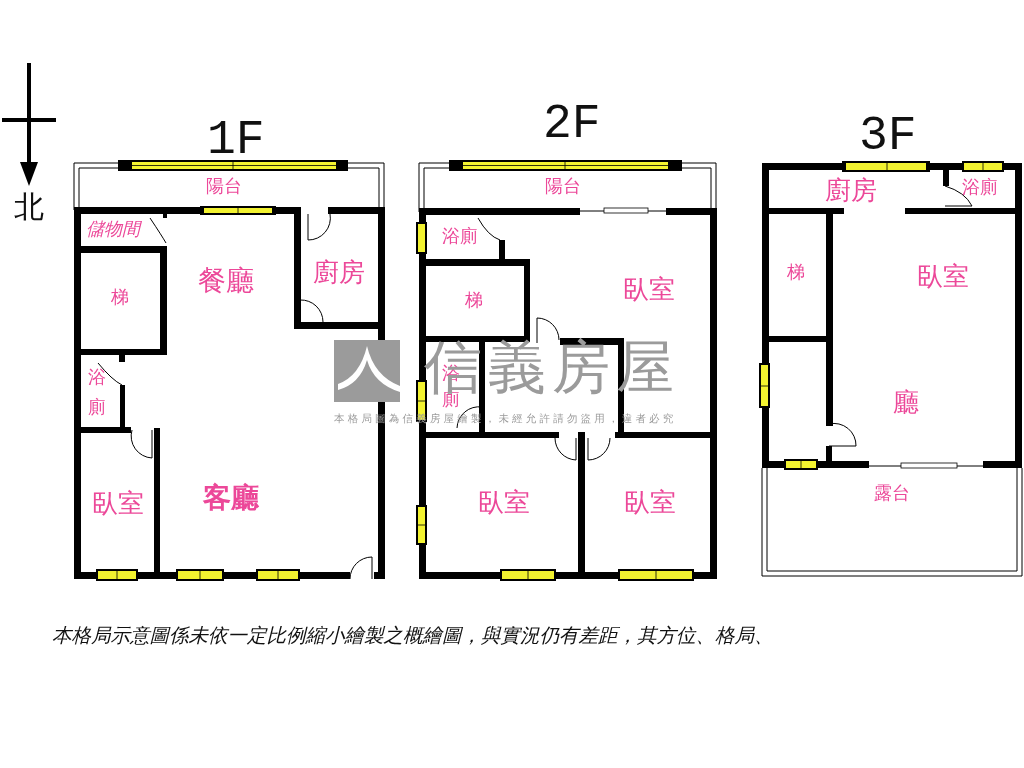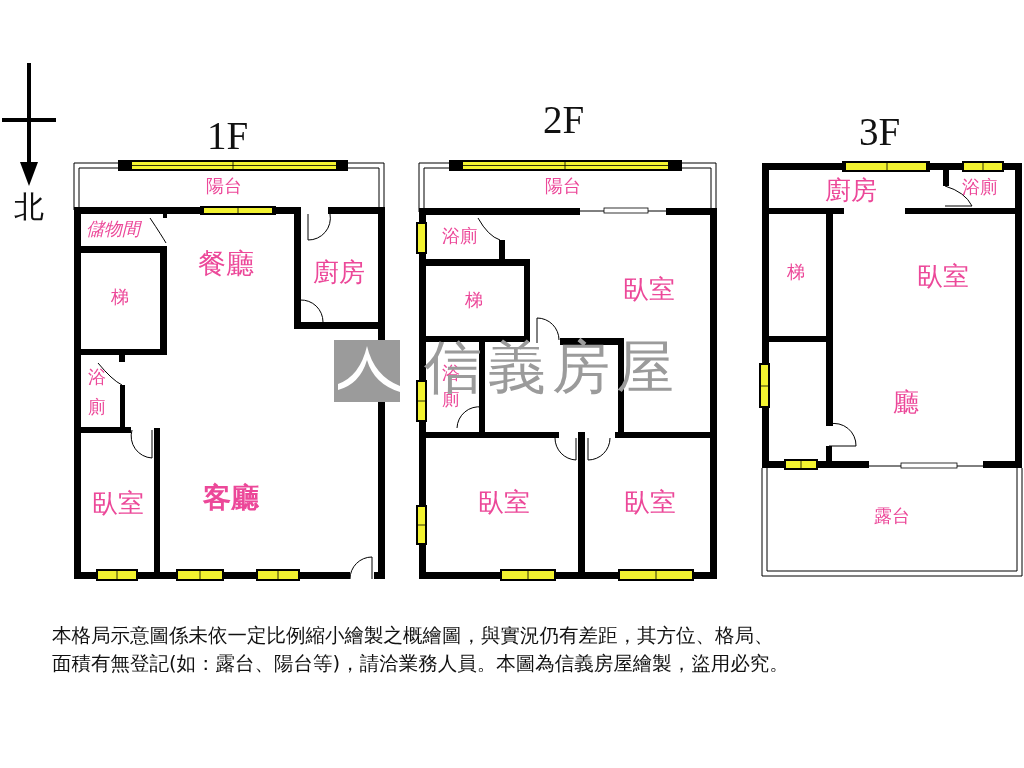--- a/index.html
+++ b/index.html
@@ -1,28 +1,28 @@
 <!DOCTYPE html>
 <html><head>
 <meta charset="utf-8">
 <style>
   html, body { margin:0; padding:0; background:#ffffff; }
   body { width:1024px; height:768px; position:relative; overflow:hidden; font-family:"DejaVu Sans", sans-serif; }
   .plan { position:absolute; left:0; top:0; width:1024px; height:768px; }
   .lbl { position:absolute; color:#ec4899; white-space:nowrap; font-family:"DejaVu Sans", sans-serif; line-height:1; }
-  .floor-title { position:absolute; font-family:Liberation Serif, serif; font-size:39px; color:#111; line-height:1; }
+  .floor-title { position:absolute; font-family:Liberation Mono, monospace; font-size:48px; color:#111; line-height:1; }
   .room-lg { font-size:28px; }
   .room-md { font-size:26px; }
   .room-sm { font-size:18px; }
   .watermark { position:absolute; left:334px; top:338px; width:360px; height:90px; }
   .wm-logo { position:absolute; left:0; top:2px; width:66px; height:62px; background:#9b9b9b; }
   .wm-text { position:absolute; left:90px; top:0px; font-size:58px; color:#9b9b9b; letter-spacing:6px; line-height:1; }
   .wm-sub { position:absolute; left:0; top:74px; font-size:10.5px; color:#9b9b9b; letter-spacing:3.2px; }
   .disclaimer { position:absolute; left:52px; top:622px; width:930px; font-size:19.5px; line-height:28px; color:#111; }
-  .disclaimer div { white-space:nowrap; }
+  .disclaimer div { white-space:nowrap;font-style:italic; }
   .north { position:absolute; left:0; top:60px; width:60px; height:170px; }
   .north-lbl { position:absolute; left:14px; top:192px; font-size:30px; color:#111; }
 </style>
 </head>
 <body>
 
 <div class="north">
   <svg width="60" height="140">
     <line x1="29" y1="3" x2="29" y2="110" stroke="#000" stroke-width="4"></line>
     <line x1="2" y1="60" x2="56" y2="60" stroke="#000" stroke-width="4"></line>
@@ -190,21 +190,21 @@
     <path d="M767,468 L767,571 L1017,571 L1017,468" fill="none" stroke="#000" stroke-width="1"></path>
   </g>
 </svg>
 
 <div class="floor-title" style="left:207px;top:116px;">1F</div>
 <div class="floor-title" style="left:543px;top:100px;">2F</div>
 <div class="floor-title" style="left:859px;top:112px;">3F</div>
 
 <div class="lbl room-sm" style="left:206px;top:177px;">陽台</div>
 <div class="lbl room-sm" style="left:86px;top:220px;font-style:italic;">儲物間</div>
-<div class="lbl room-lg" style="left:198px;top:250px;">餐廳</div>
+<div class="lbl room-lg" style="left:198px;top:267px;">餐廳</div>
 <div class="lbl room-md" style="left:313px;top:259px;">廚房</div>
 <div class="lbl room-sm" style="left:111px;top:288px;">梯</div>
 <div class="lbl room-sm" style="left:88px;top:368px;">浴</div>
 <div class="lbl room-sm" style="left:88px;top:398px;">廁</div>
 <div class="lbl room-md" style="left:92px;top:490px;">臥室</div>
 <div class="lbl room-lg" style="left:203px;top:484px;font-weight:bold;">客廳</div>
 
 <div class="lbl room-sm" style="left:545px;top:177px;">陽台</div>
 <div class="lbl room-sm" style="left:442px;top:227px;">浴廁</div>
 <div class="lbl room-sm" style="left:465px;top:291px;">梯</div>
@@ -212,27 +212,27 @@
 <div class="lbl room-sm" style="left:442px;top:364px;">浴</div>
 <div class="lbl room-sm" style="left:442px;top:390px;">廁</div>
 <div class="lbl room-md" style="left:478px;top:489px;">臥室</div>
 <div class="lbl room-md" style="left:624px;top:489px;">臥室</div>
 
 <div class="lbl room-md" style="left:825px;top:177px;">廚房</div>
 <div class="lbl room-sm" style="left:962px;top:178px;">浴廁</div>
 <div class="lbl room-sm" style="left:787px;top:263px;">梯</div>
 <div class="lbl room-md" style="left:917px;top:263px;">臥室</div>
 <div class="lbl room-md" style="left:893px;top:389px;">廳</div>
-<div class="lbl room-sm" style="left:874px;top:507px;">露台</div>
+<div class="lbl room-sm" style="left:874px;top:484px;">露台</div>
 
 <div class="watermark">
   <div class="wm-logo">
     <svg width="66" height="62" viewBox="0 0 66 62">
       <path d="M4,44 Q26,36 33,6 Q40,36 66,46 L66,52 Q40,44 33,20 Q26,44 4,50 Z" fill="#ffffff"></path>
     </svg>
   </div>
   <div class="wm-text">信義房屋</div>
+  <div class="wm-sub">本格局圖為信義房屋繪製，未經允許請勿盜用，違者必究</div>
 </div>
 
 <div class="disclaimer">
   <div>本格局示意圖係未依一定比例縮小繪製之概繪圖，與實況仍有差距，其方位、格局、</div>
-  <div>面積有無登記(如：露台、陽台等)，請洽業務人員。本圖為信義房屋繪製，盜用必究。</div>
 </div>
 
 </body></html>

